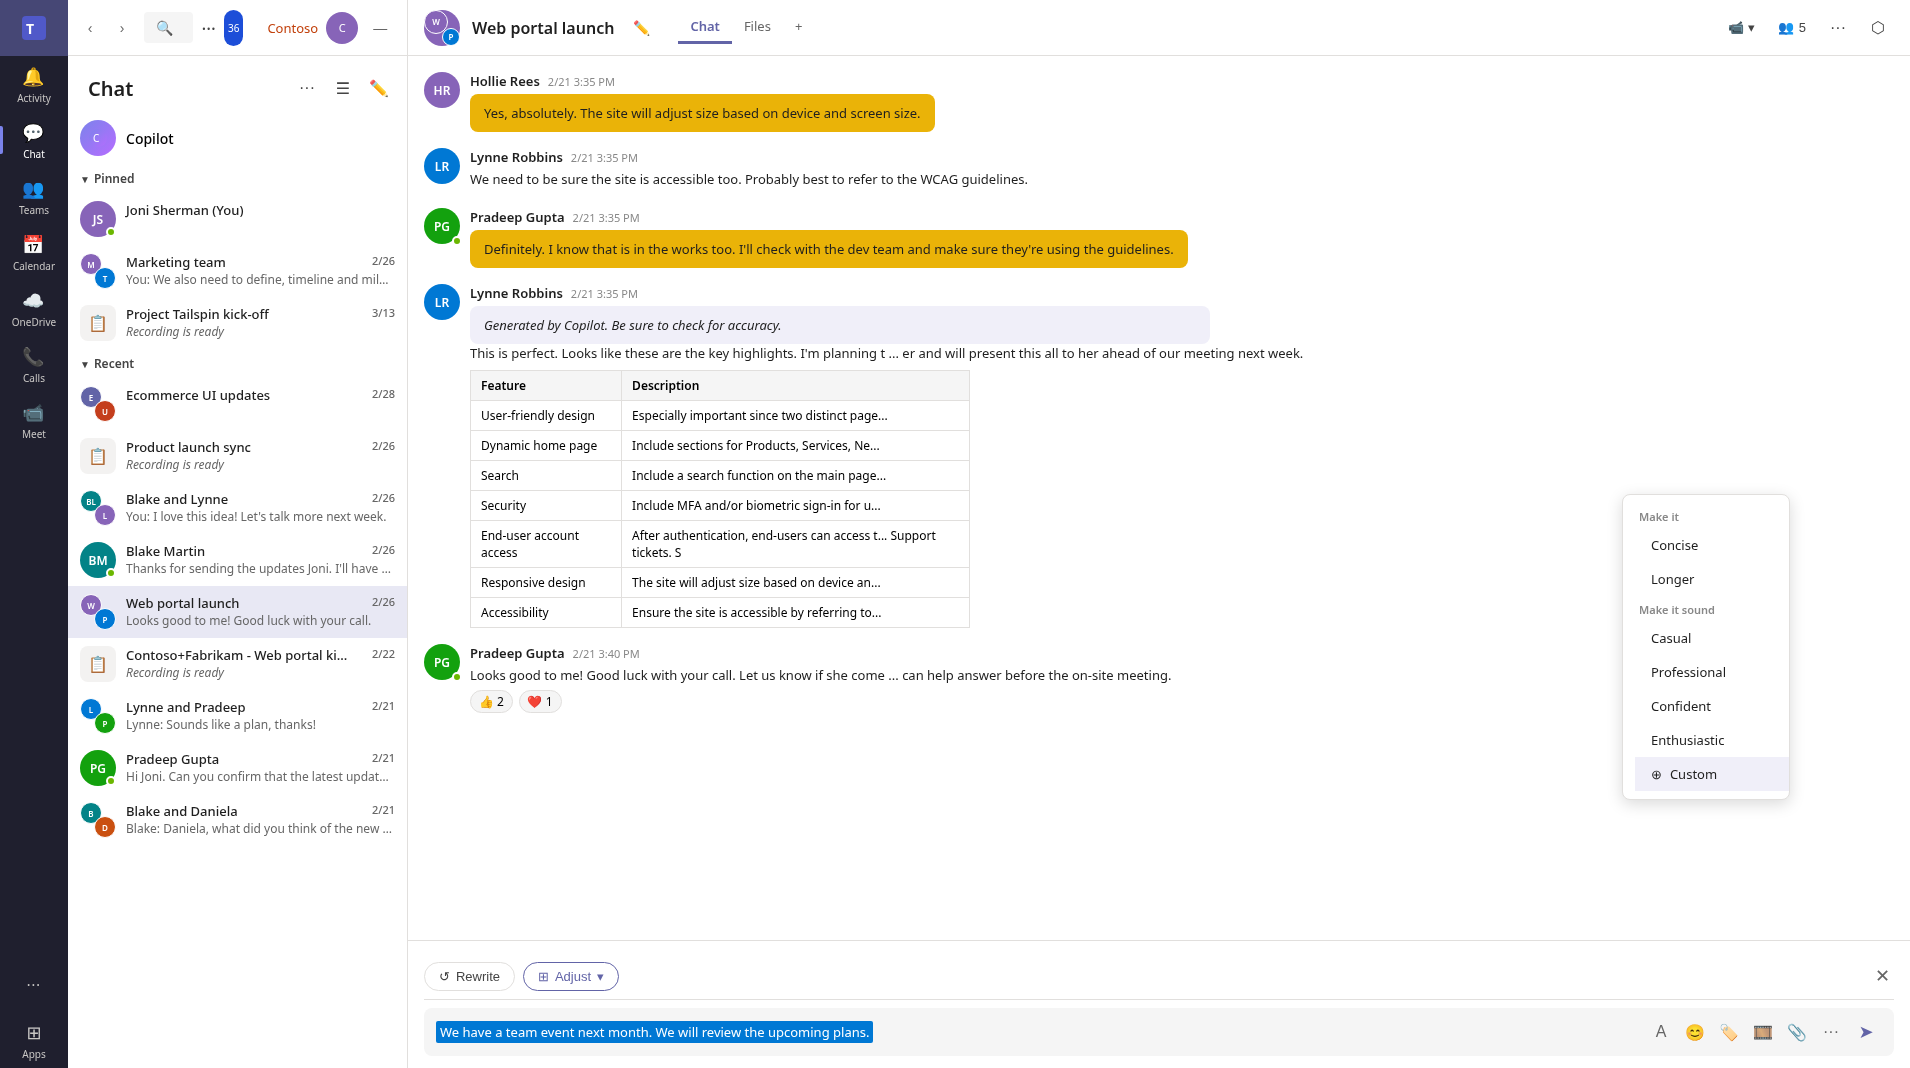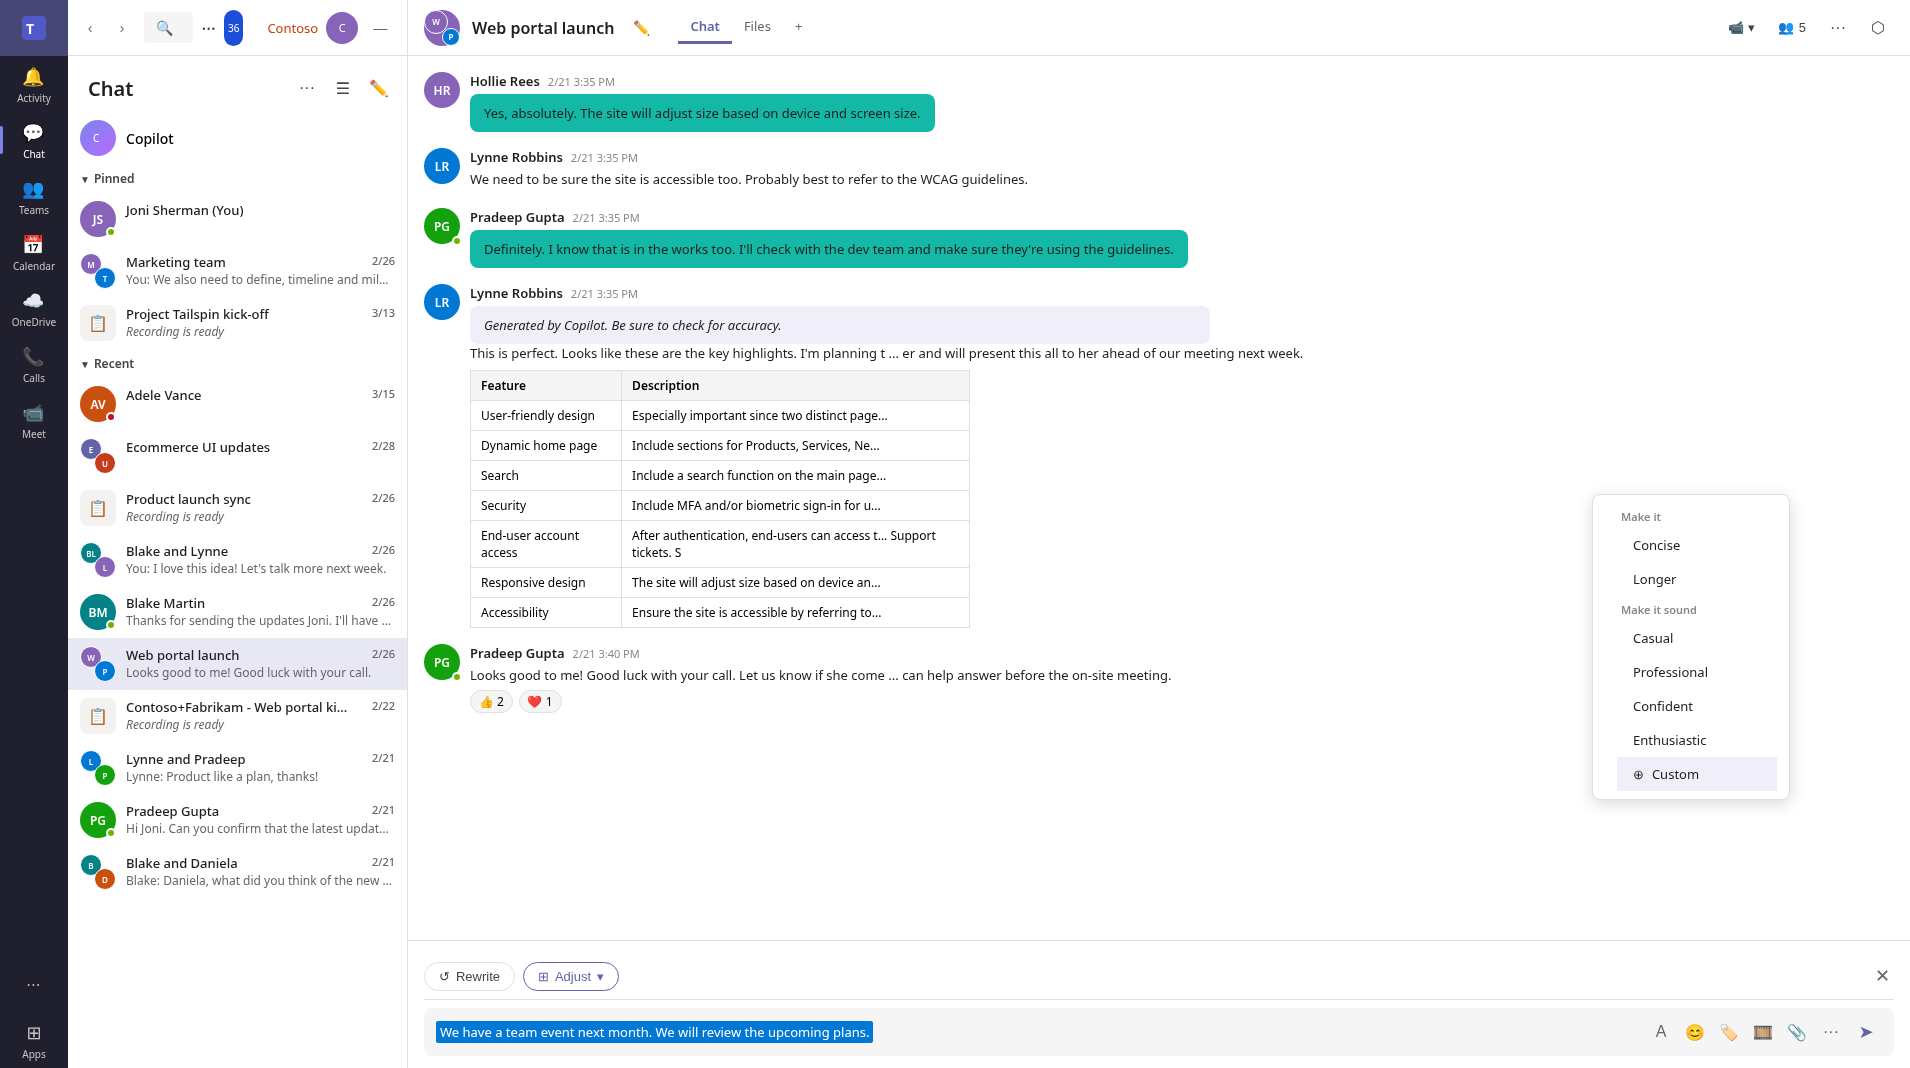--- a/index.html
+++ b/index.html
@@ -356,21 +356,21 @@
       border-radius: 50%;
       flex-shrink: 0;
       display: flex; align-items: center; justify-content: center;
       color: #fff; font-size: 12px; font-weight: 600;
     }
     .msg-content { flex: 1; }
     .msg-header { display: flex; align-items: baseline; gap: 8px; margin-bottom: 4px; }
     .msg-sender { font-size: 13px; font-weight: 600; color: #1f1f1f; }
     .msg-time { font-size: 11px; color: #888; }
     .msg-bubble {
-      background: #14b8a6;
+      background: #eab308;
       border-radius: 8px;
       padding: 10px 14px;
       font-size: 13px;
       color: #1f1f1f;
       display: inline-block;
       max-width: 740px;
     }
     .msg-bubble.copilot {
       background: #f0eff9;
       font-style: italic;
@@ -507,25 +507,25 @@
       display: flex; align-items: center; justify-content: center;
     }
 
     
     .adjust-dropdown {
       position: absolute;
       background: #fff;
       border: 1px solid #e1dfdd;
       border-radius: 8px;
       box-shadow: 0 4px 16px rgba(0,0,0,0.15);
-      width: 198px;
+      width: 168px;
       z-index: 100;
       right: 120px;
       bottom: 140px;
-      padding: 8px 12px;
+      padding: 8px 0;
     }
     .dropdown-section-label {
       padding: 6px 16px 4px;
       font-size: 11px;
       font-weight: 600;
       color: #888;
       text-transform: none;
     }
     .dropdown-item {
       padding: 8px 16px;
@@ -684,32 +684,20 @@
       </div>
       <div class="chat-preview italic">Recording is ready</div>
     </div>
   </div>
 
   <div class="section-header">
     <span class="chevron">▼</span>
     <span>Recent</span>
   </div>
 
-  <div class="chat-item">
-    <div class="avatar-wrap">
-      <div class="avatar" style="background:#ca5010;">AV</div>
-      <div class="status-dot busy"></div>
-    </div>
-    <div class="chat-info">
-      <div class="chat-name">
-        <span>Adele Vance</span>
-        <span class="chat-time">3/15</span>
-      </div>
-    </div>
-  </div>
 
   <div class="chat-item">
     <div class="avatar-wrap">
       <div class="avatar-group">
         <div class="av1" style="background:#6264a7;">E</div>
         <div class="av2" style="background:#c43e1c;">U</div>
       </div>
     </div>
     <div class="chat-info">
       <div class="chat-name">
@@ -796,21 +784,21 @@
       <div class="avatar-group">
         <div class="av1" style="background:#0078d4;">L</div>
         <div class="av2" style="background:#13a10e;">P</div>
       </div>
     </div>
     <div class="chat-info">
       <div class="chat-name">
         <span>Lynne and Pradeep</span>
         <span class="chat-time">2/21</span>
       </div>
-      <div class="chat-preview">Lynne: Product like a plan, thanks!</div>
+      <div class="chat-preview">Lynne: Sounds like a plan, thanks!</div>
     </div>
   </div>
 
   <div class="chat-item">
     <div class="avatar-wrap">
       <div class="avatar" style="background:#13a10e;">PG</div>
       <div class="status-dot online"></div>
     </div>
     <div class="chat-info">
       <div class="chat-name">

